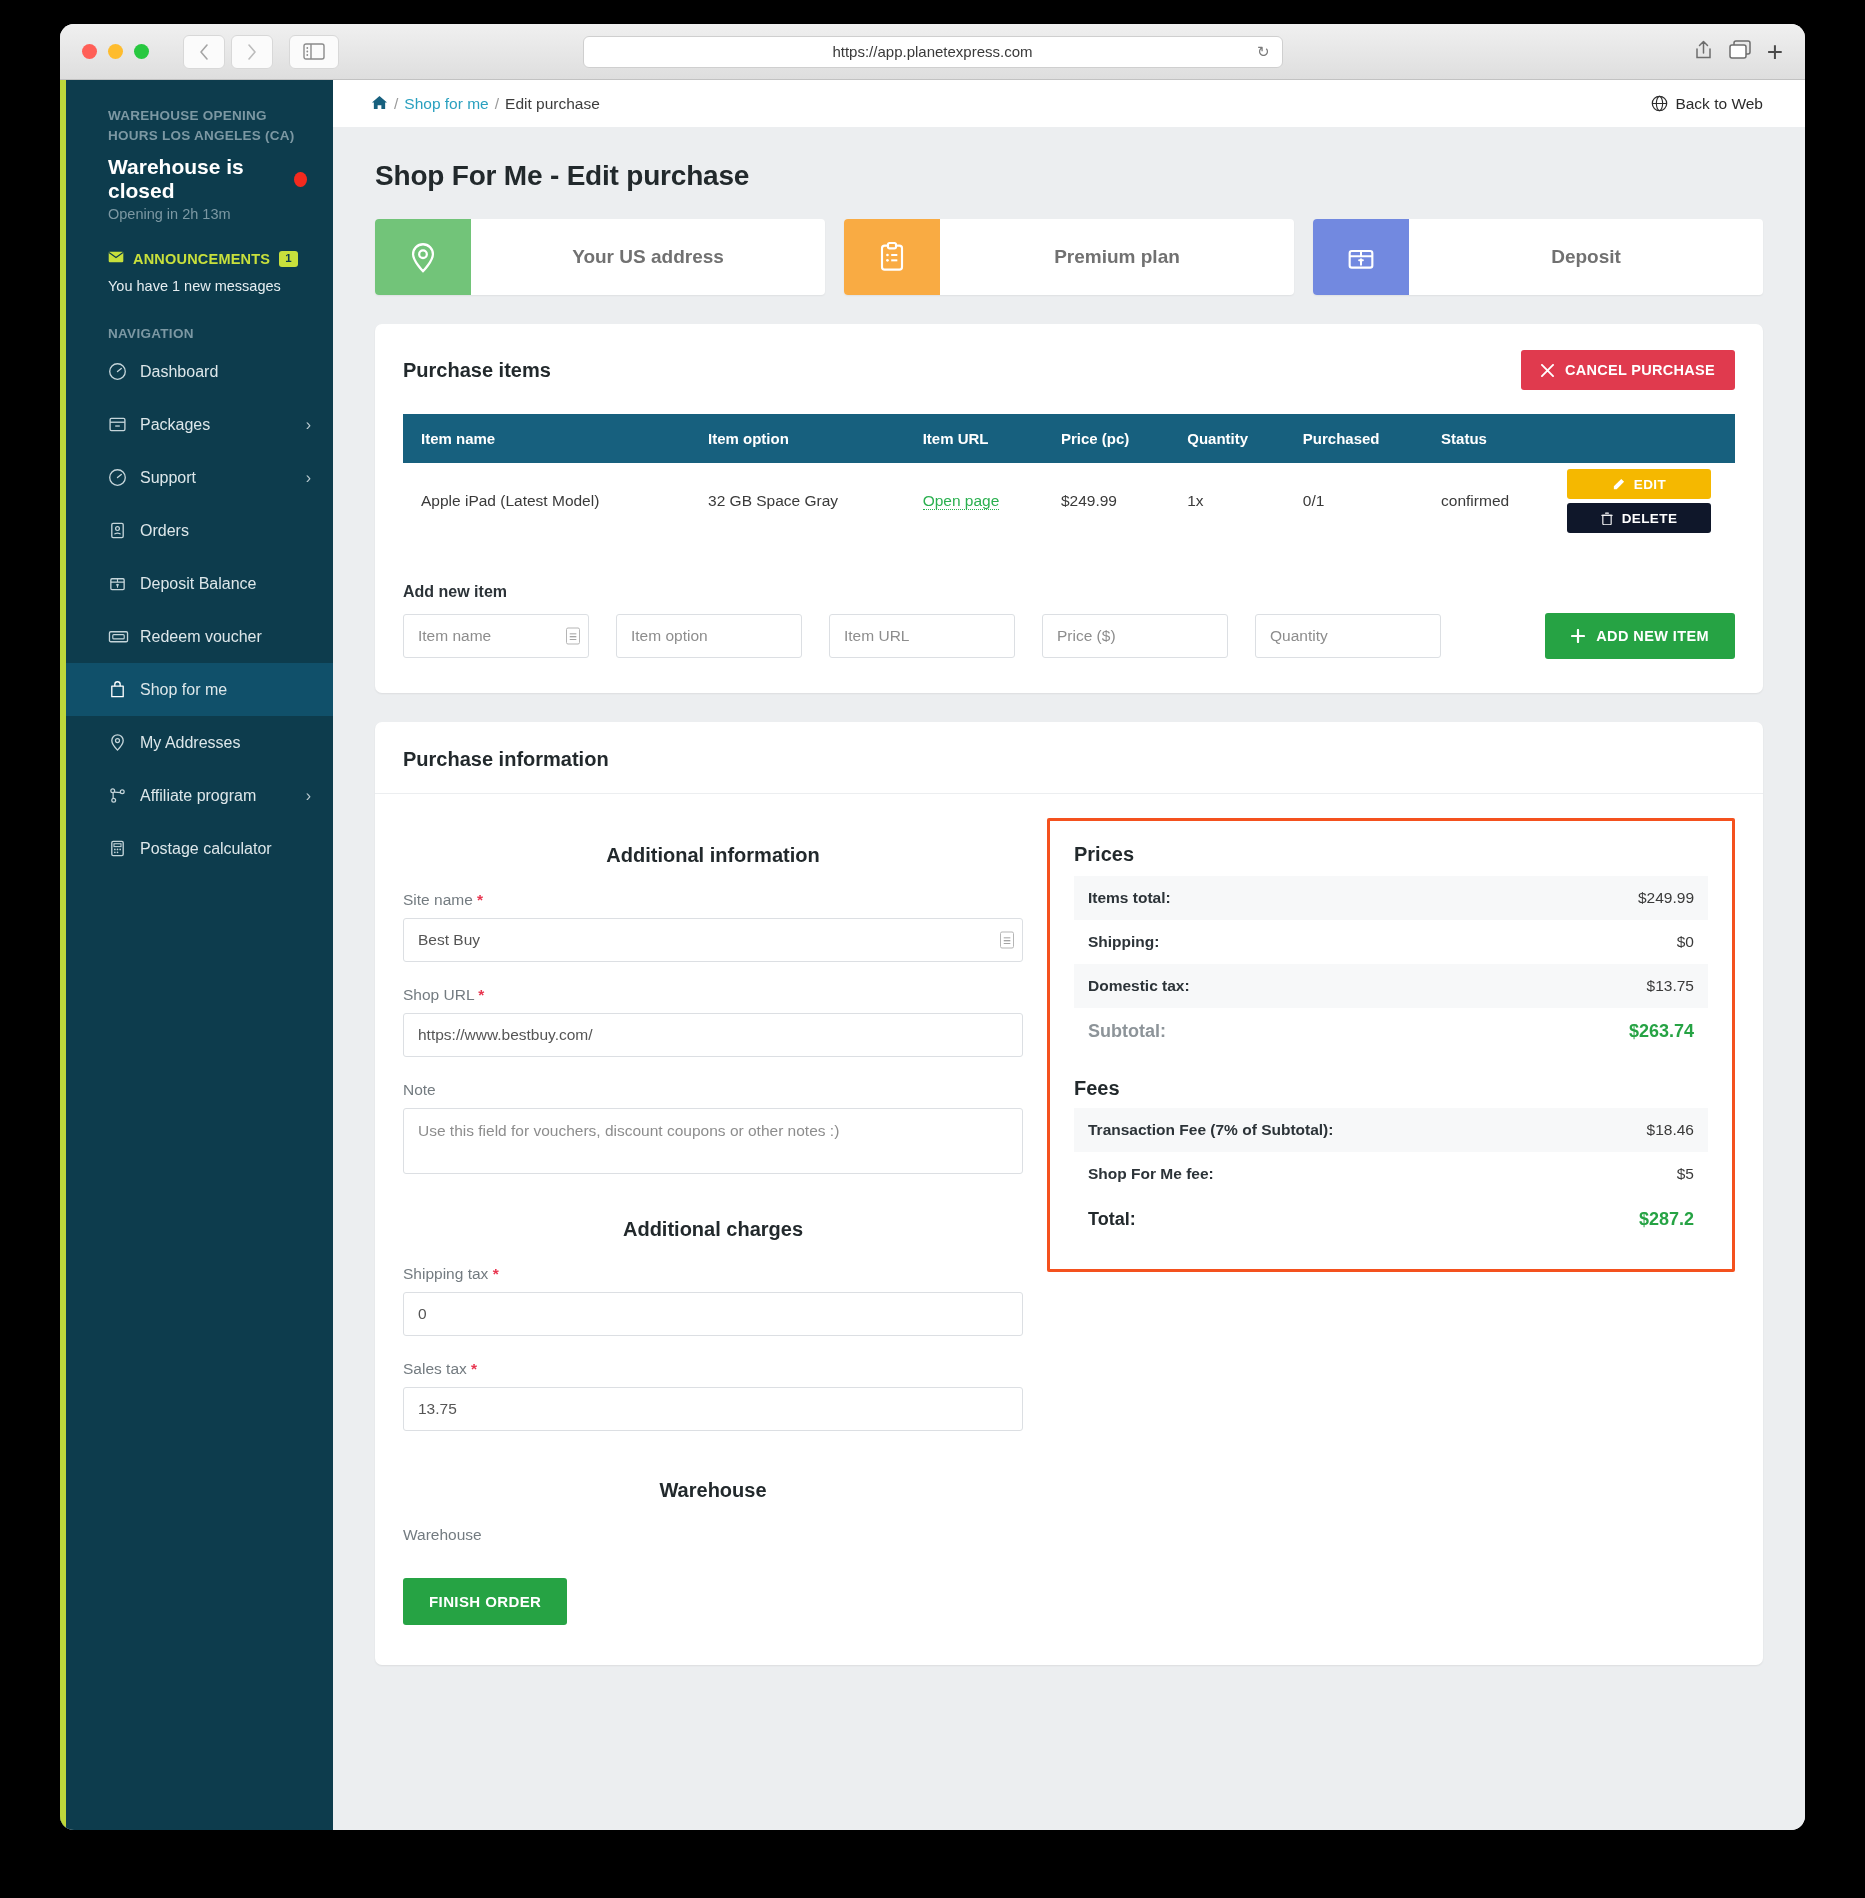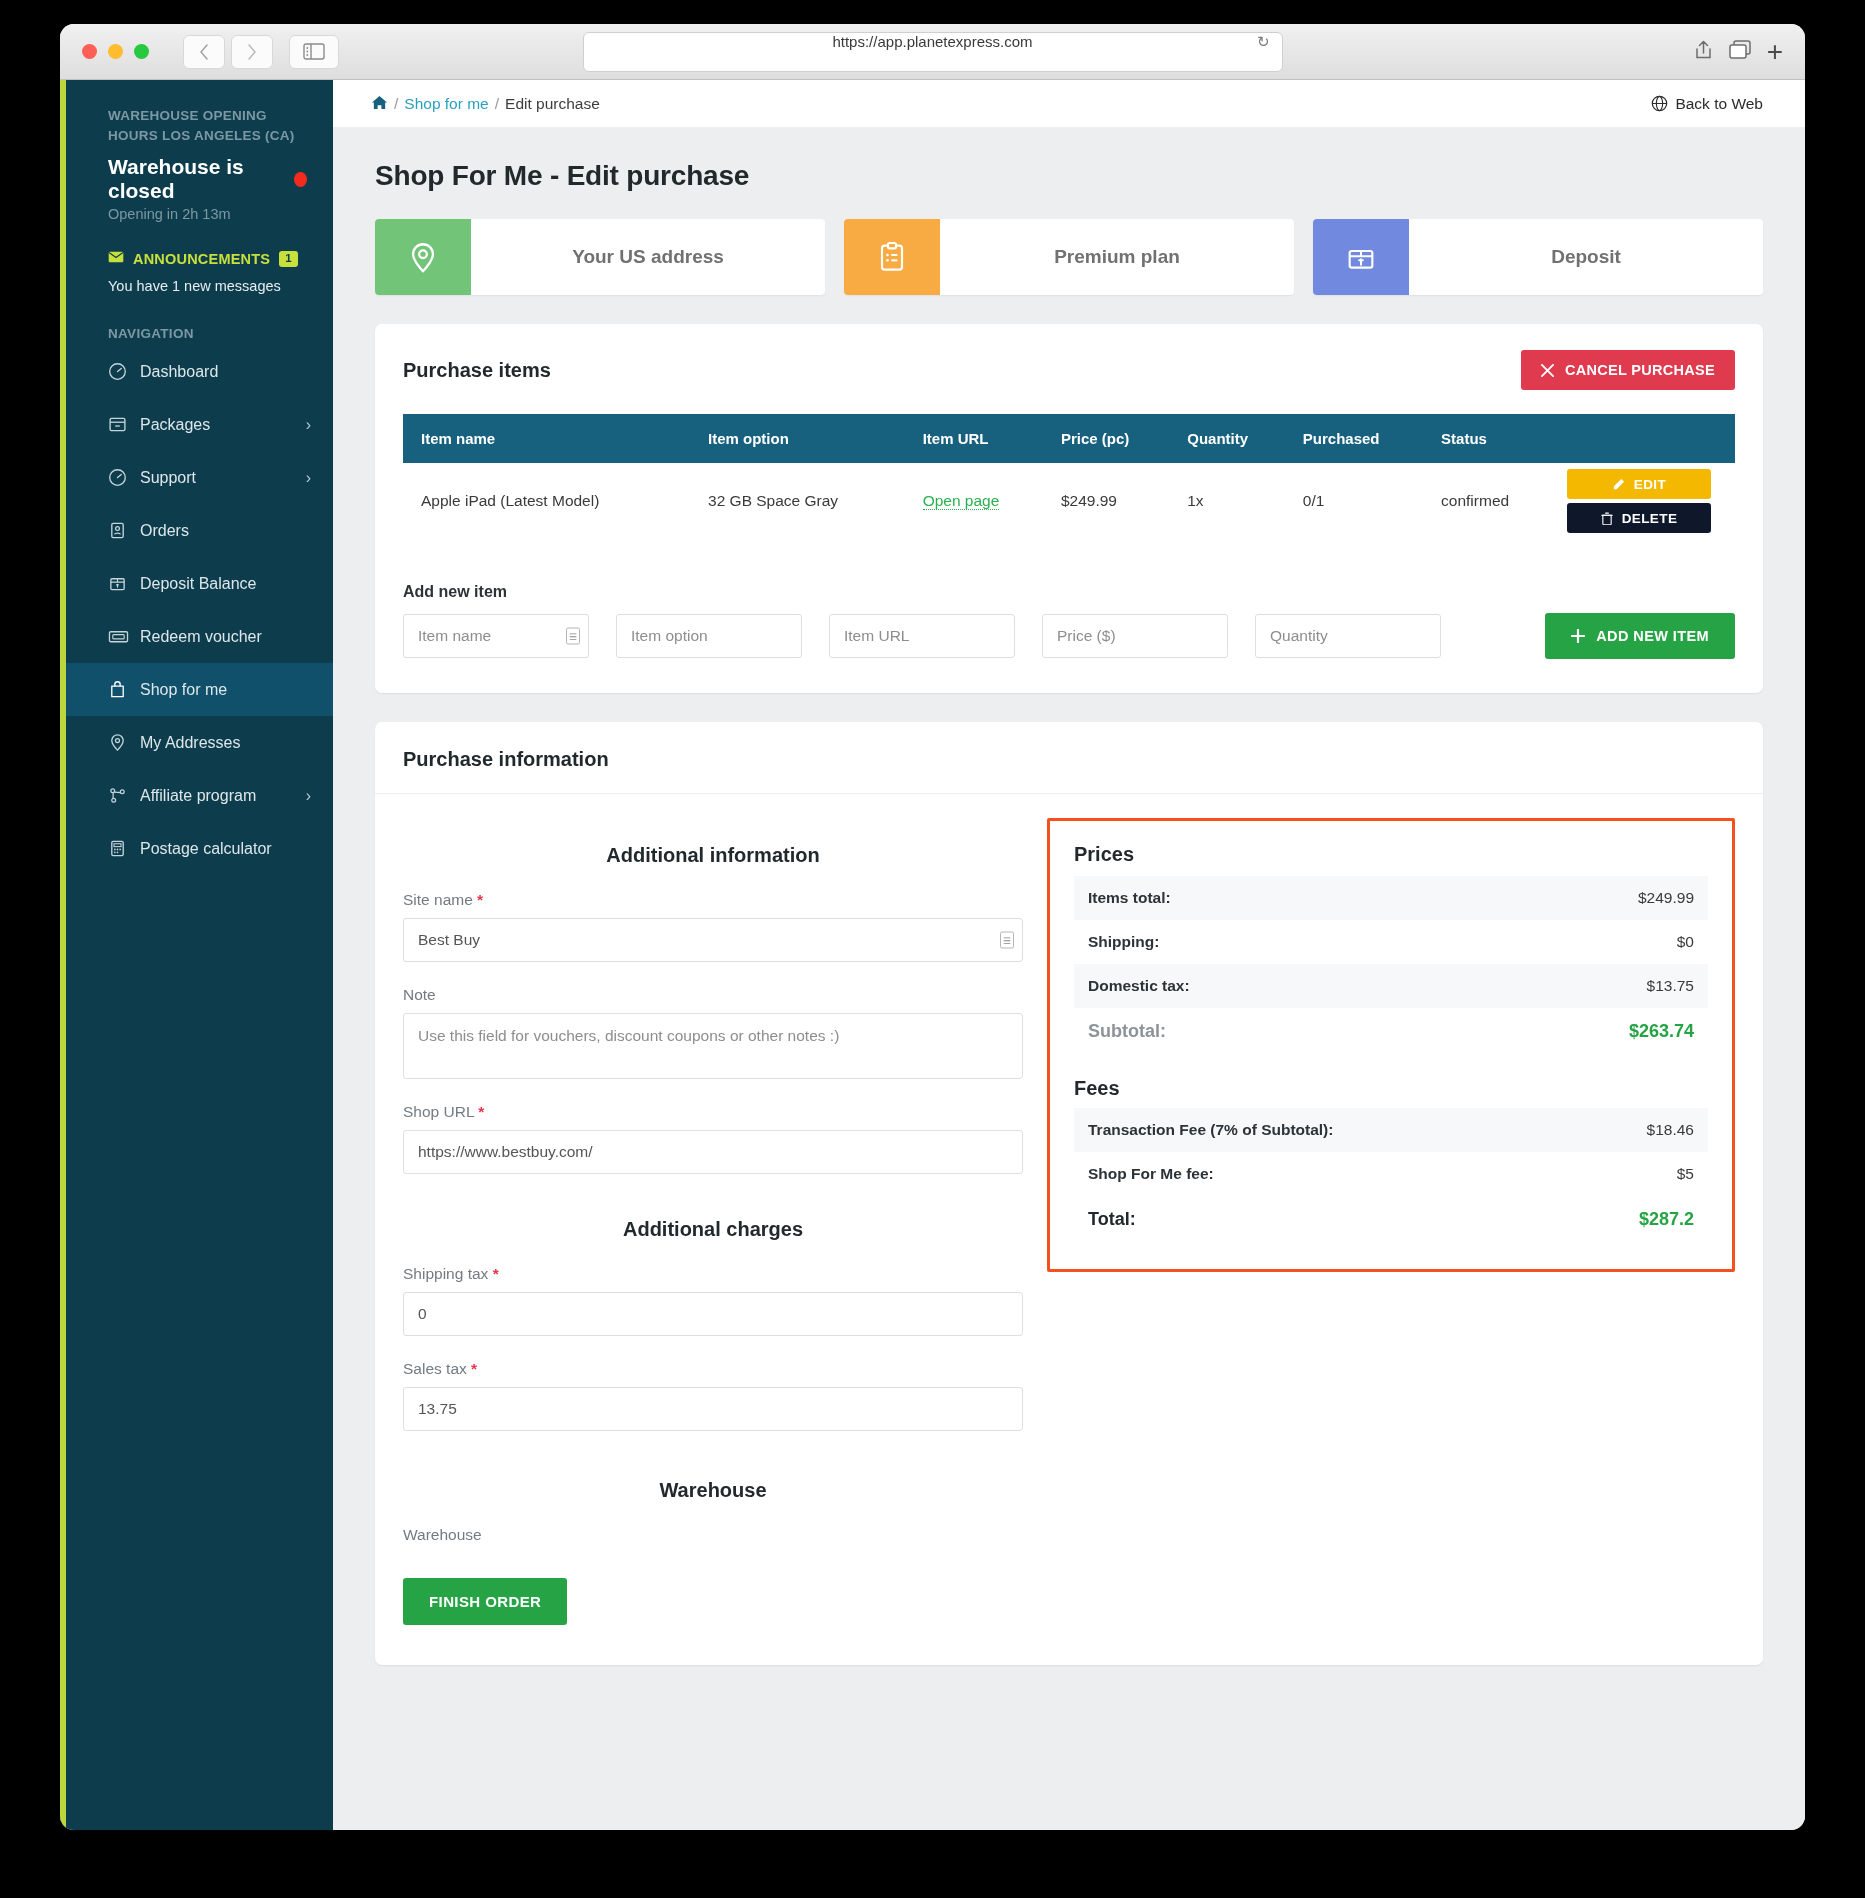--- a/index.html
+++ b/index.html
@@ -41,23 +41,23 @@
     color: #9a9a9a; font-size: 19px; line-height: 1;
   }
   .sidebtn {
     width: 50px; height: 34px; border-radius: 6px;
     background: #fbfbfb; border: 1px solid #d8d8d8;
     margin-left: 16px;
     display: flex; align-items: center; justify-content: center;
   }
   .urlbar {
     position: absolute; left: 50%; transform: translateX(-50%);
-    width: 700px; height: 40px;
+    width: 700px; height: 32px;
     background: #fff; border: 1px solid #cfcfcf; border-radius: 6px;
-    display: flex; justify-content: center;
+    display: flex; align-items: center; justify-content: center;
     font-size: 15px; color: #3a3a3a;
   }
   .reload { position: absolute; right: 12px; color: #7b7b7b; font-size: 15px; }
   .chrome-right { margin-left: auto; display: flex; align-items: center; gap: 16px; padding-right: 4px; }
   .cicon { color: #6d6d6d; }
   .plusbtn { color: #4a4a4a; font-size: 28px; line-height: 1; font-weight: 300; }
 
   
   .app { display: flex; height: calc(100% - 56px); }
 
@@ -565,30 +565,30 @@
                 <span>Site name</span>
                 <span class="req">*</span>
               </div>
               <span class="inp-wrap" style="display:block;position:relative">
                 <input class="inp" value="Best Buy" style="">
                 <span class="inp-badge">☰</span>
               </span>
             </div>
 
             <div class="fld">
-              <div class="fld-label">Note</div>
-              <textarea class="inp" placeholder="Use this field for vouchers, discount coupons or other notes :)" style=""></textarea>
-            </div>
-
-            <div class="fld">
               <div class="fld-label">
                 <span>Shop URL</span>
                 <span class="req">*</span>
               </div>
               <input class="inp" value="https://www.bestbuy.com/" style="">
+            </div>
+
+            <div class="fld">
+              <div class="fld-label">Note</div>
+              <textarea class="inp" placeholder="Use this field for vouchers, discount coupons or other notes :)" style=""></textarea>
             </div>
 
             <div class="sect-title" style="margin-top:44px">Additional charges</div>
 
             <div class="fld">
               <div class="fld-label">
                 <span>Shipping tax</span>
                 <span class="req">*</span>
               </div>
               <input class="inp" value="0" style="">

